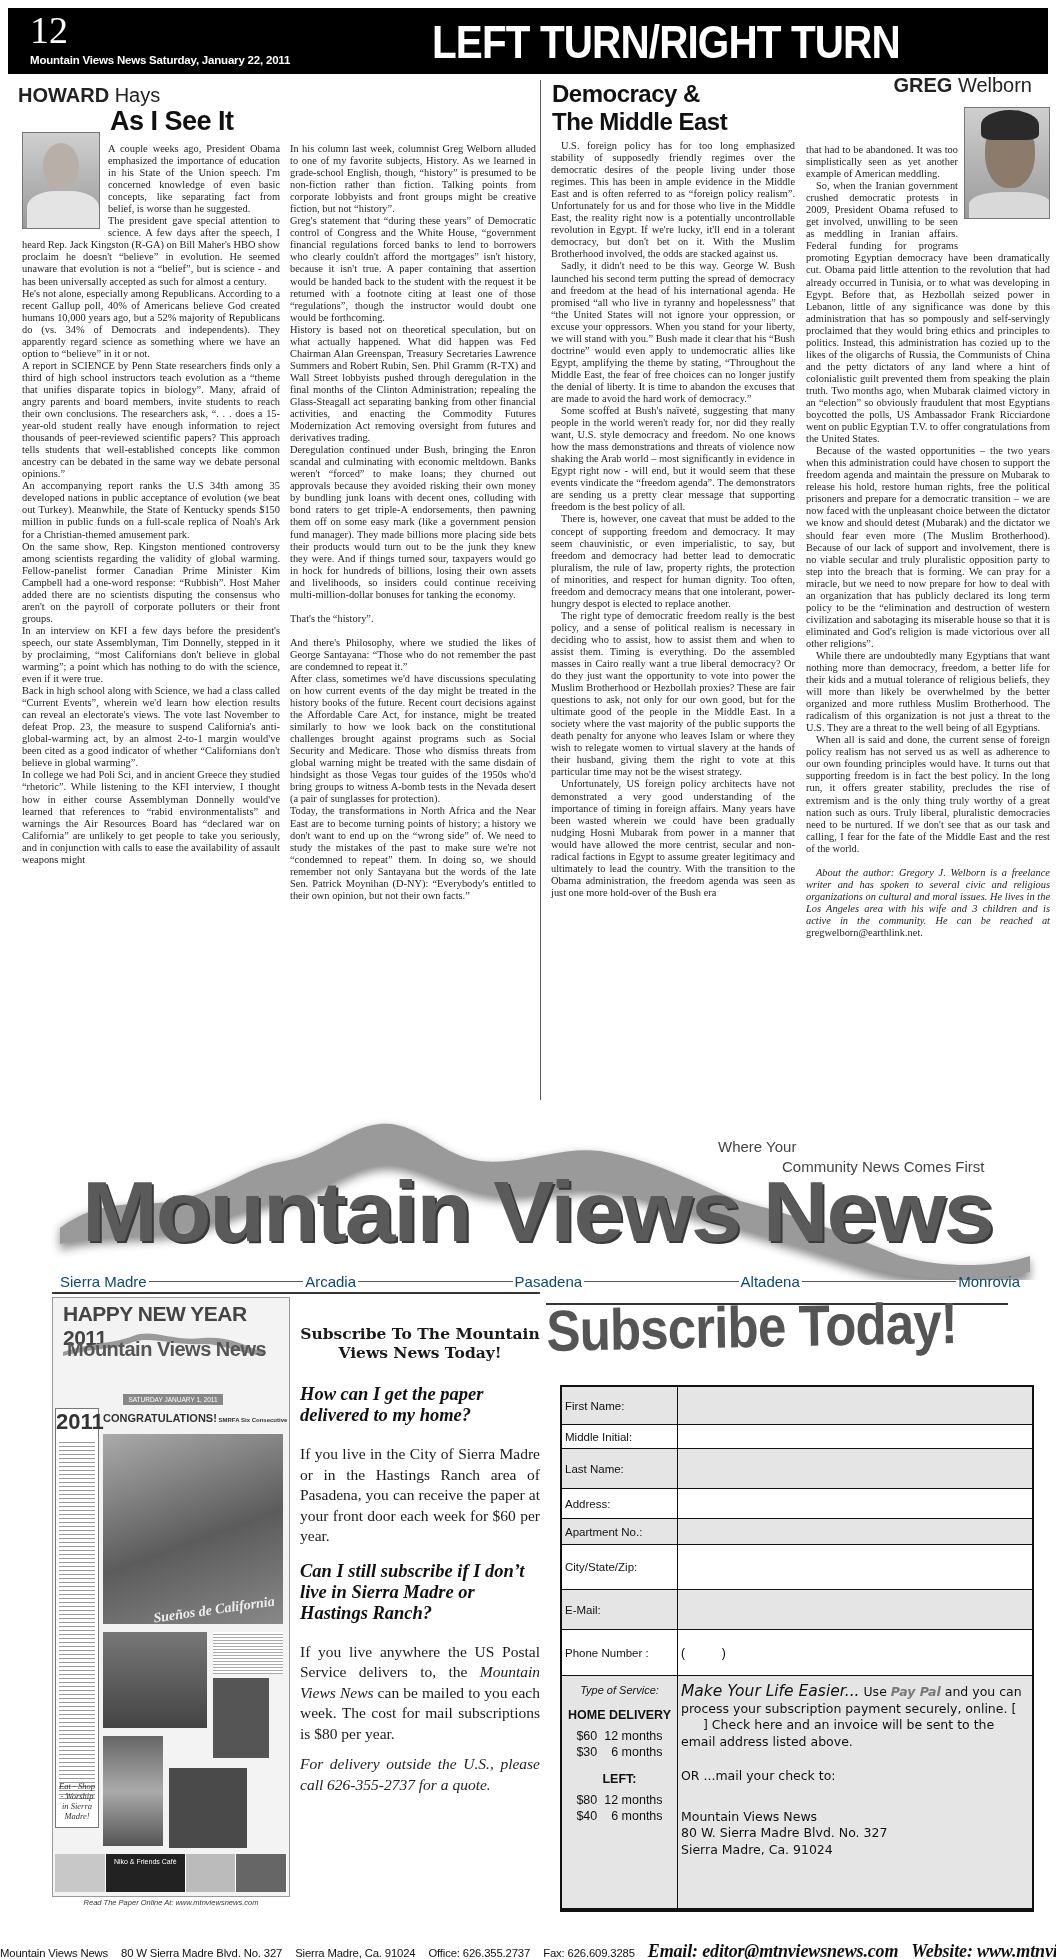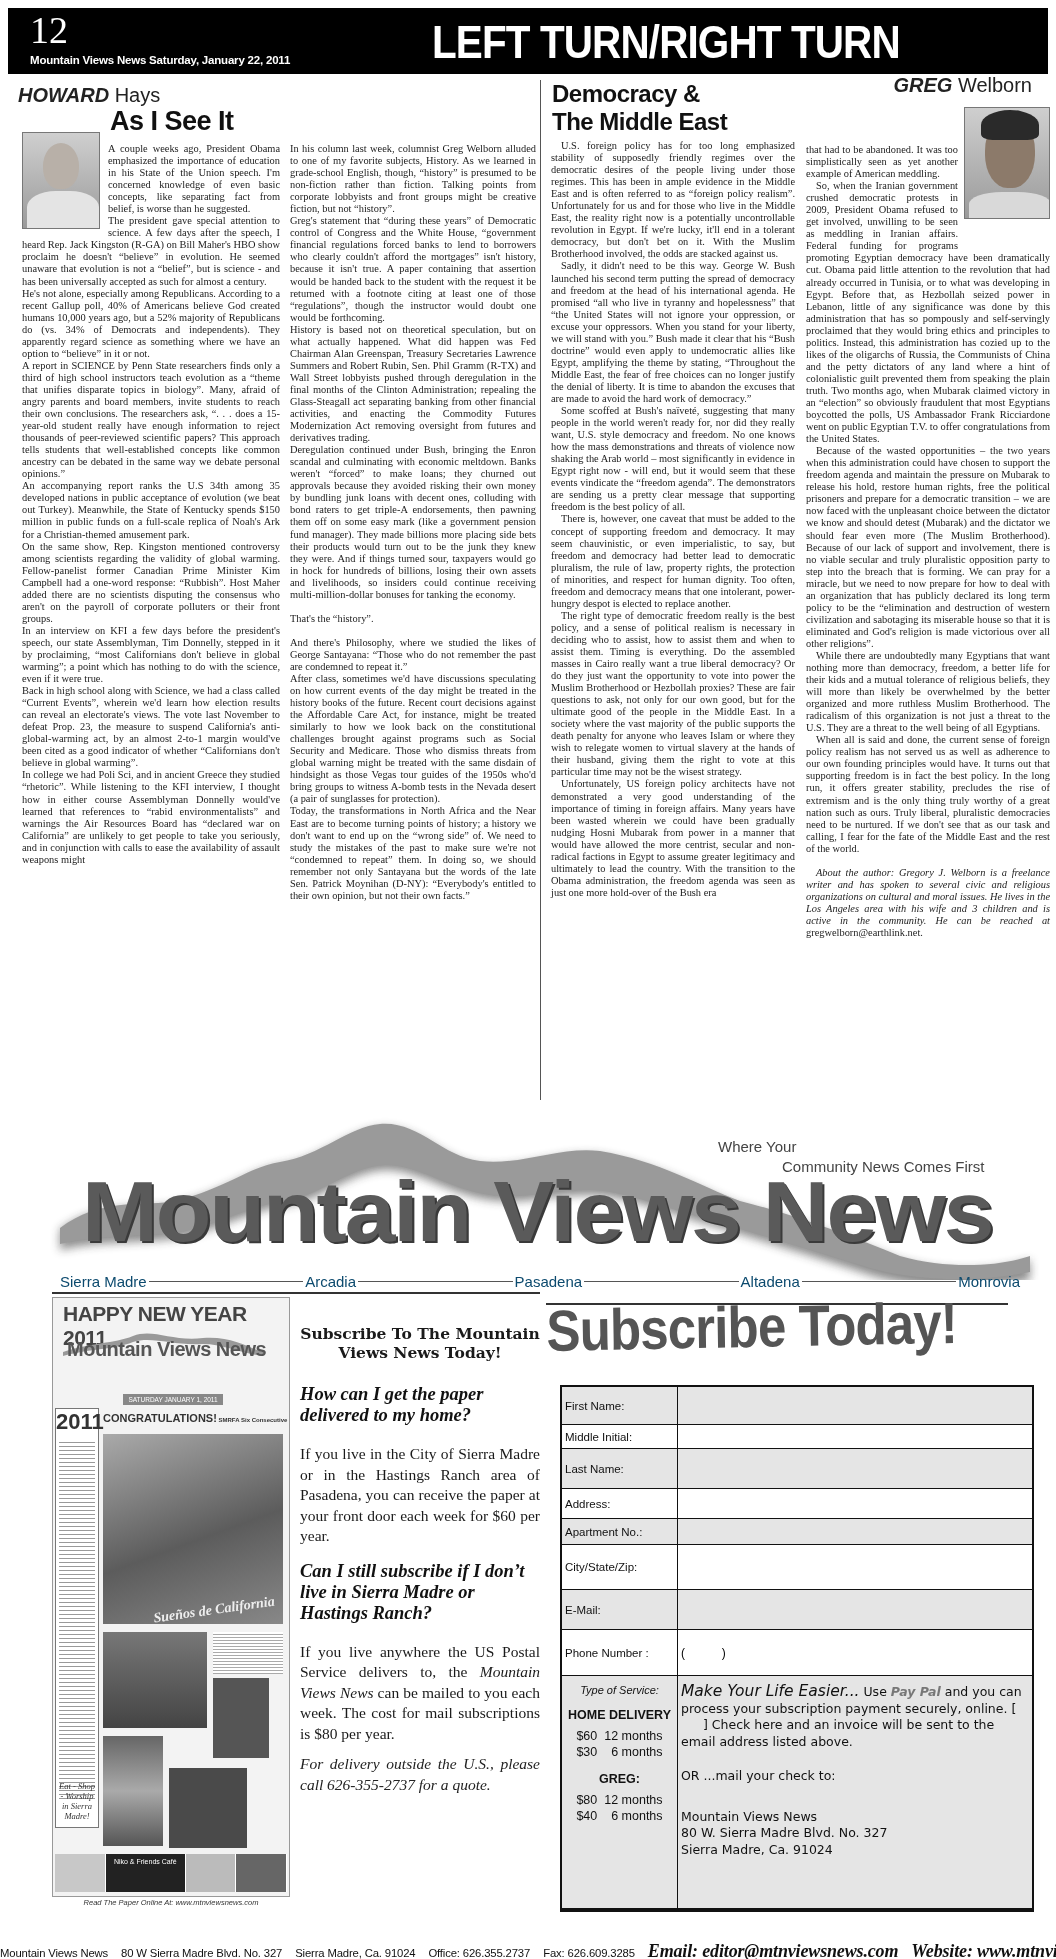--- a/index.html
+++ b/index.html
@@ -7,21 +7,21 @@
   body { position: relative; font-family: "Liberation Serif", "DejaVu Serif", serif; color: #1a1a1a; }
 
   
   .masthead { position: absolute; left: 8px; top: 8px; width: 1040px; height: 66px; background: #000; color: #fff; }
   .masthead .page-no { position: absolute; left: 22px; top: 2px; font-family: "Liberation Serif", serif; font-size: 38px; line-height: 40px; }
   .masthead .dateline { position: absolute; left: 22px; top: 46px; font-family: "Liberation Sans", sans-serif; font-weight: bold; font-size: 11.5px; letter-spacing: -0.2px; }
   .masthead .section { position: absolute; left: 424px; top: 5px; font-family: "Liberation Sans", sans-serif; font-weight: bold; font-size: 47px; line-height: 58px; letter-spacing: -1px; transform: scaleX(0.86); transform-origin: left top; }
 
   
   .byline { font-family: "Liberation Sans", sans-serif; font-size: 20px; color: #222; }
-  .byline b { font-weight: bold; font-style: italic; }
+  .byline b { font-weight: bold; }
   .byline span { font-weight: normal; }
   .col-title { font-family: "Liberation Sans", sans-serif; font-weight: bold; color: #111; letter-spacing: -0.5px; }
 
   .howard-byline { position: absolute; left: 18px; top: 84px; }
   .howard-title { position: absolute; left: 110px; top: 106px; font-size: 27px; }
   .photo { position: absolute; background: linear-gradient(#cfcfcf, #9a9a9a); border: 1px solid #777; overflow: hidden; }
   .photo .head { position: absolute; border-radius: 50% 50% 45% 45%; }
   .photo .body { position: absolute; border-radius: 40% 40% 0 0; }
   .howard-photo { left: 22px; top: 132px; width: 78px; height: 97px; }
   .howard-photo .head { left: 20px; top: 10px; width: 36px; height: 46px; background: #b8b0a8; }
@@ -315,21 +315,21 @@
         <input value="(           )" style="">
       </div>
   </div>
   <div class="row service" style="height:232px">
     <div class="lbl">
       <div class="tos">Type of Service:</div>
       <div class="plan-head">HOME DELIVERY</div>
       <div class="price">$60  12 months</div>
       <div class="price">$30    6 months</div>
       <div class="spacer"></div>
-      <div class="plan-head">GREG:</div>
+      <div class="plan-head">LEFT:</div>
       <div class="price">$80  12 months</div>
       <div class="price">$40    6 months</div>
     </div>
     <div class="val">
       <div><span class="easier">Make Your Life Easier...</span><span>  Use </span><span class="paypal">Pay Pal</span><span>  and you can process your subscription payment securely, online.  [</span><span class="check"></span><span>] Check here and an invoice will be sent to the email address listed above.</span></div>
       <div class="mailto">OR ...mail your check to:</div>
       <div class="addr">
         <div>Mountain Views News</div>
         <div>80 W. Sierra Madre Blvd.  No. 327</div>
         <div>Sierra Madre, Ca.  91024</div>

